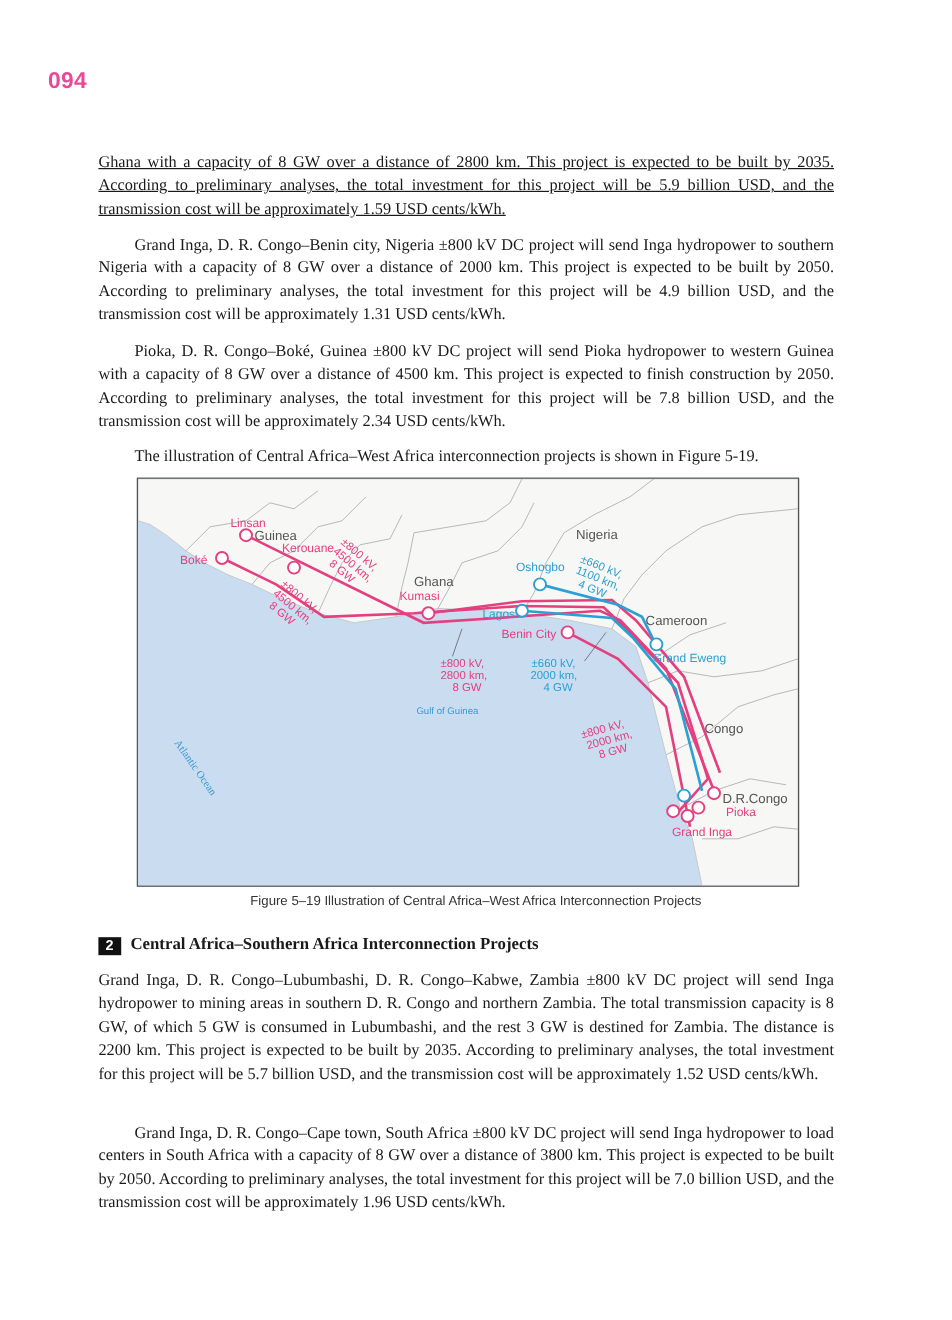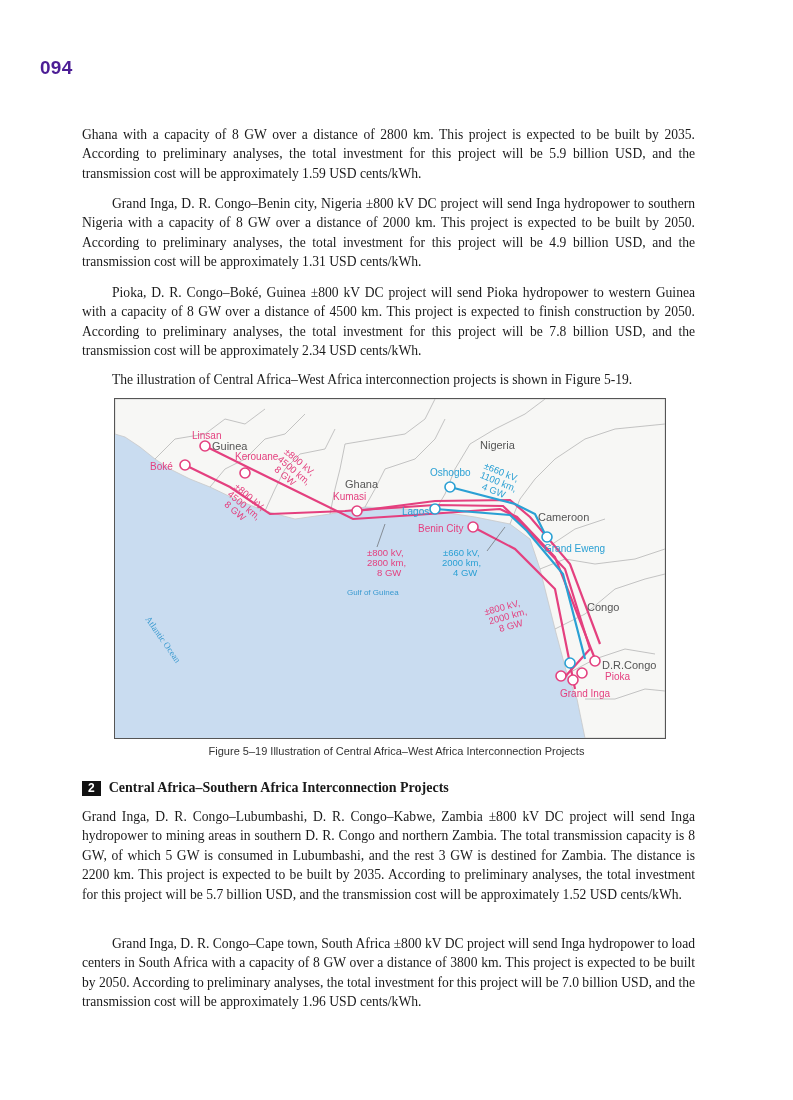--- a/index.html
+++ b/index.html
@@ -1,34 +1,34 @@
 <!DOCTYPE html>
 <html><head>
 <meta charset="utf-8">
 <style>
   html, body { margin: 0; padding: 0; background: #ffffff; }
   body { width: 793px; height: 1100px; position: relative; overflow: hidden; font-family: "Liberation Serif", serif; color: #1a1a1a; }
-  .page-number { position: absolute; left: 40px; top: 57px; font-family: "Liberation Sans", sans-serif; font-weight: bold; font-size: 19px; color: #4c1d95; letter-spacing: 0.3px; }
+  .page-number { position: absolute; left: 40px; top: 57px; font-family: "Liberation Sans", sans-serif; font-weight: bold; font-size: 19px; color: #ec4899; letter-spacing: 0.3px; }
   .para { position: absolute; left: 82px; width: 613px; font-size: 13.6px; line-height: 19.4px; text-align: justify; }
   .para.indent { text-indent: 30px; }
   .para b { font-weight: normal; }
   .centered-line { position: absolute; left: 112px; font-size: 13.6px; line-height: 19.4px; }
   .figure { position: absolute; left: 114px; top: 398px; width: 550px; height: 339px; border: 1px solid #555; overflow: hidden; background: #c9dcf0; }
   .figure svg { display: block; }
   .caption { position: absolute; left: 0; width: 793px; top: 745px; text-align: center; font-family: "Liberation Sans", sans-serif; font-size: 11px; color: #333; }
   .section-heading { position: absolute; left: 82px; top: 780px; font-size: 14px; font-weight: bold; display: flex; align-items: center; }
   .section-num { display: inline-block; background: #111; color: #fff; font-size: 12px; padding: 0 6px; height: 15px; line-height: 15px; margin-right: 8px; font-family: "Liberation Sans", sans-serif; font-weight: bold; }
   .map-label { font-family: "Liberation Sans", sans-serif; }
 </style>
 </head>
 <body>
 
 <div class="page-number">094</div>
 
-<div class="para" style="top:125px;">Ghana with a capacity of 8 GW over a distance of 2800 km. This project is expected to be built by 2035. According to preliminary analyses, the total investment for this project will be 5.9 billion USD, and the transmission cost will be approximately 1.59 USD cents/kWh.</div>
+<div class="para" style="top:125px;text-decoration:underline;">Ghana with a capacity of 8 GW over a distance of 2800 km. This project is expected to be built by 2035. According to preliminary analyses, the total investment for this project will be 5.9 billion USD, and the transmission cost will be approximately 1.59 USD cents/kWh.</div>
 
 <div class="para indent" style="top:194px;"><b>Grand Inga, D. R. Congo–Benin city, Nigeria ±800 kV DC project</b><span> will send Inga hydropower to southern Nigeria with a capacity of 8 GW over a distance of 2000 km. This project is expected to be built by 2050. According to preliminary analyses, the total investment for this project will be 4.9 billion USD, and the transmission cost will be approximately 1.31 USD cents/kWh.</span></div>
 
 <div class="para indent" style="top:283px;"><b>Pioka, D. R. Congo–Boké, Guinea ±800 kV DC project</b><span> will send Pioka hydropower to western Guinea with a capacity of 8 GW over a distance of 4500 km. This project is expected to finish construction by 2050. According to preliminary analyses, the total investment for this project will be 7.8 billion USD, and the transmission cost will be approximately 2.34 USD cents/kWh.</span></div>
 
 <div class="centered-line" style="top:370px;">The illustration of Central Africa–West Africa interconnection projects is shown in Figure 5-19.</div>
 
 <div class="figure">
   <svg width="550" height="339" viewBox="0 0 550 339" xmlns="http://www.w3.org/2000/svg">
 

